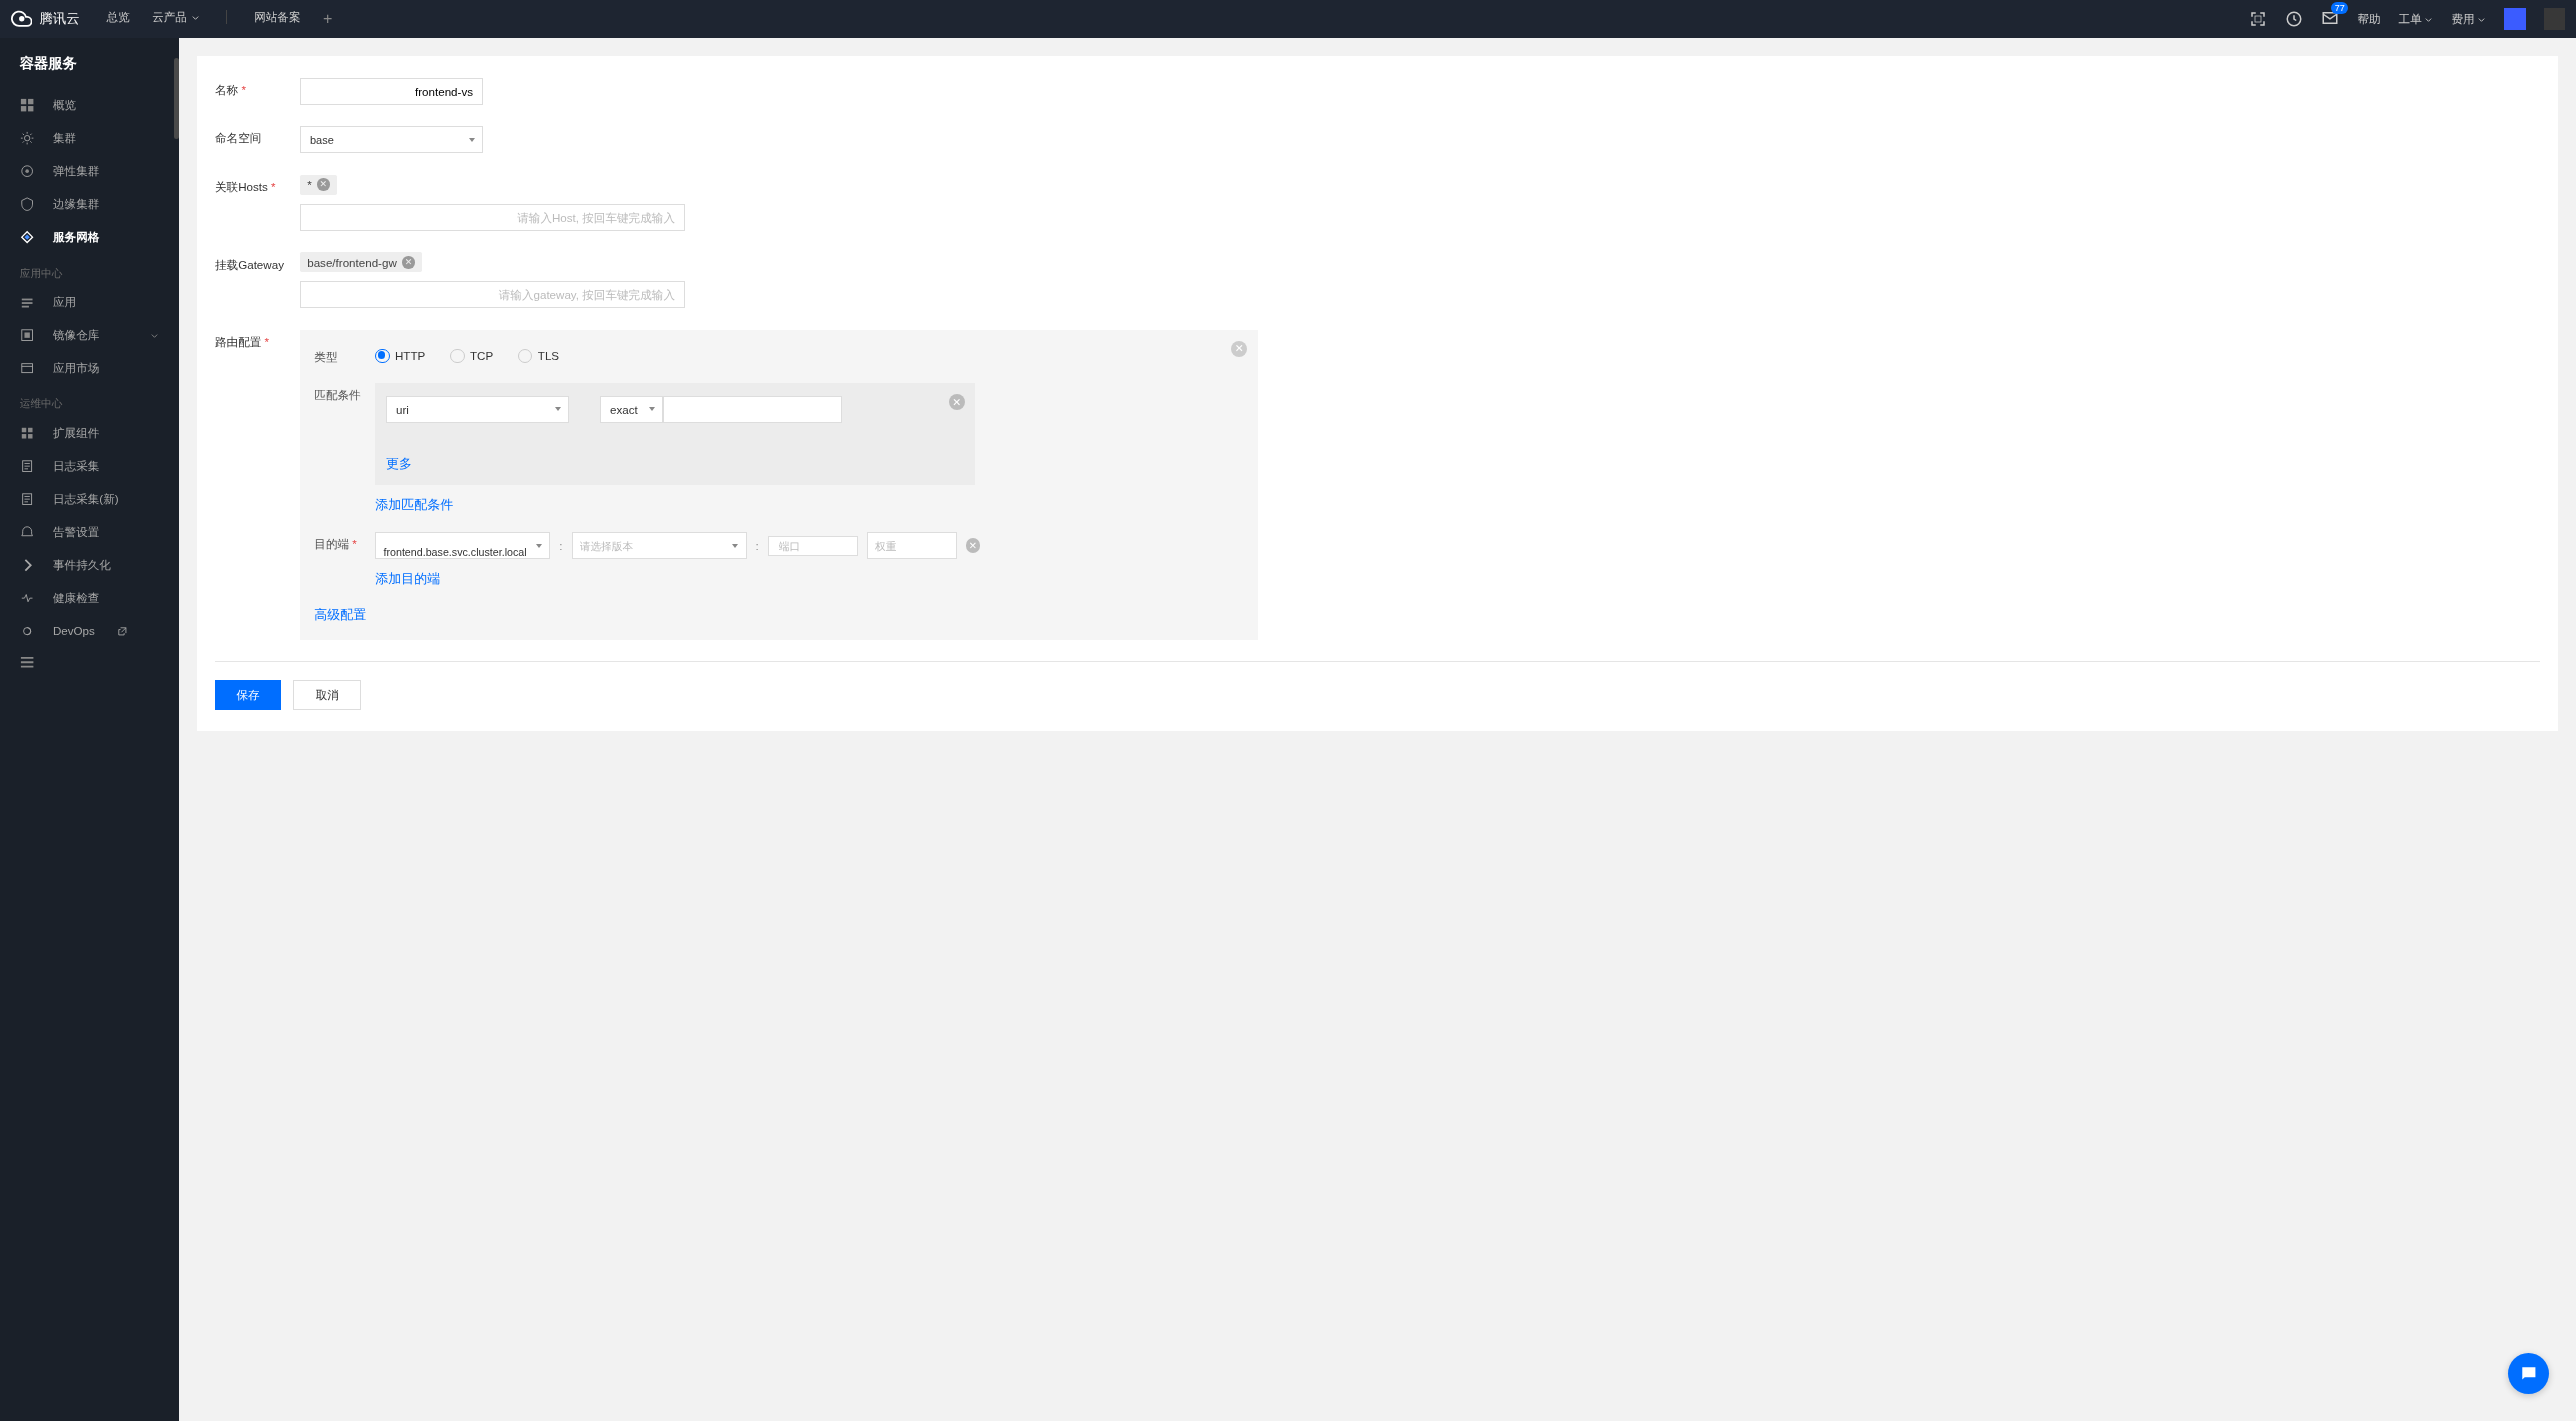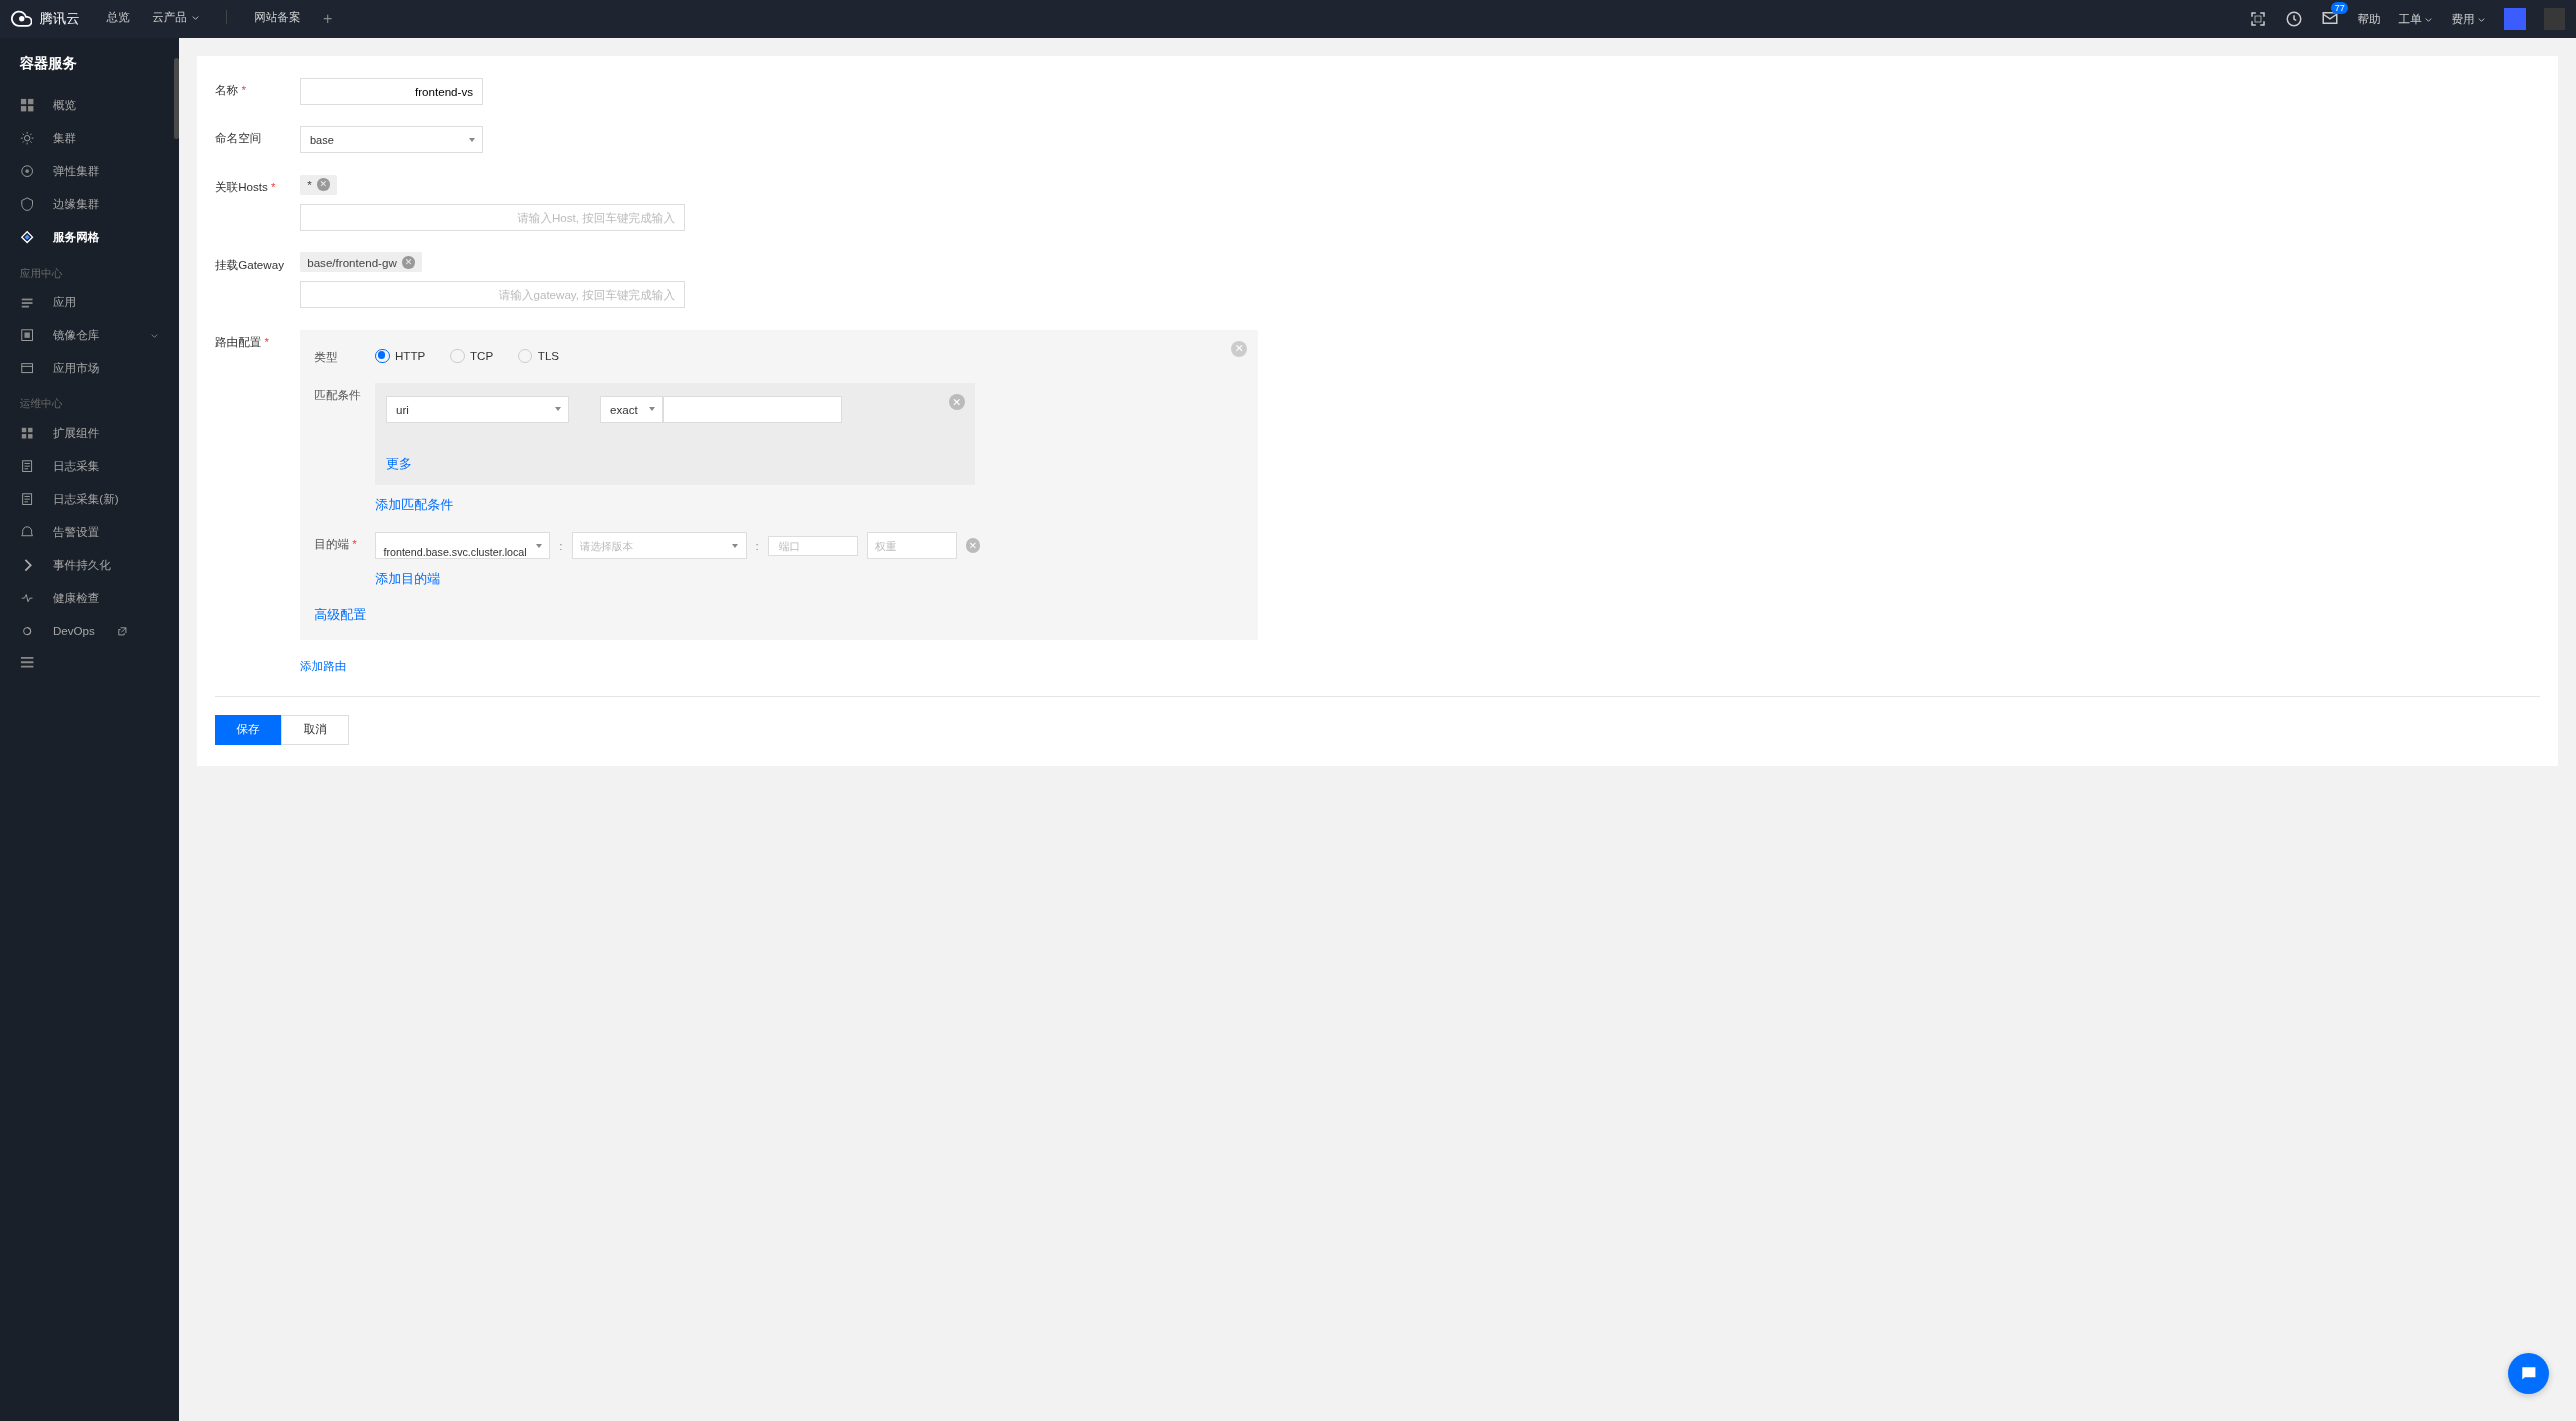--- a/index.html
+++ b/index.html
@@ -81,21 +81,21 @@
     .dest-version input::placeholder { color: #bbb; }
     .dest-port { width: 90px; height: 20px; border: 0.9px solid #ddd; padding: 0 10px; font-size: 10.7px; }
     .dest-port::placeholder { color: #bbb; }
     .dest-weight { width: 90px; height: 27px; border: 0.9px solid #ddd; padding: 0 7.2px; font-size: 10.7px; }
     .dest-weight::placeholder { color: #bbb; }
     .remove-circle { width: 14.3px; height: 14.3px; background: #bbb; border-radius: 50%; cursor: pointer; display: flex; align-items: center; justify-content: center; color: #fff; font-size: 9.8px; }
     
     .add-route-link { color: #006eff; cursor: pointer; margin-top: 7.2px; display: inline-block; }
     .divider { border-top: 0.9px solid #e5e5e5; margin: 18px 0; }
     
-    .btn-row { display: flex; gap: 0; }
+    .btn-row { display: flex; gap: 12px; }
     .btn-primary { background: #006eff; color: #fff; border: none; padding: 7.2px 21.5px; cursor: pointer; font-size: 11.6px; }
     .btn-default { background: #fff; color: #333; border: 0.9px solid #ddd; padding: 6.3px 21.5px; cursor: pointer; font-size: 11.6px; }
     
     .fab { position: fixed; bottom: 27px; right: 27px; width: 41px; height: 41px; background: #006eff; border-radius: 50%; display: flex; align-items: center; justify-content: center; cursor: pointer; box-shadow: 0 1.8px 7.2px rgba(0,0,0,0.2); }
     .fab svg { width: 19.7px; height: 19.7px; fill: #fff; }
     
     .scrollbar-indicator { position: fixed; top: 58px; left: 174px; width: 5.4px; height: 81px; background: #4a4a4a; border-radius: 2.7px; }
   </style>
 </head>
 <body>
@@ -391,21 +391,20 @@
                 <input class="dest-weight" placeholder="权重" style="">
                 <span class="remove-circle">✕</span>
               </div>
               <div class="link-row"><span class="link-action">添加目的端</span></div>
             </div>
           </div>
 
           <div><span class="link-action">高级配置</span></div>
         </div>
 
-        <div style="margin-top:12.5px;"><span class="add-route-link">添加路由</span></div>
       </div>
     </div>
 
     <div class="divider"></div>
 
     <div class="btn-row">
       <button class="btn-primary">保存</button>
       <button class="btn-default">取消</button>
     </div>
 

